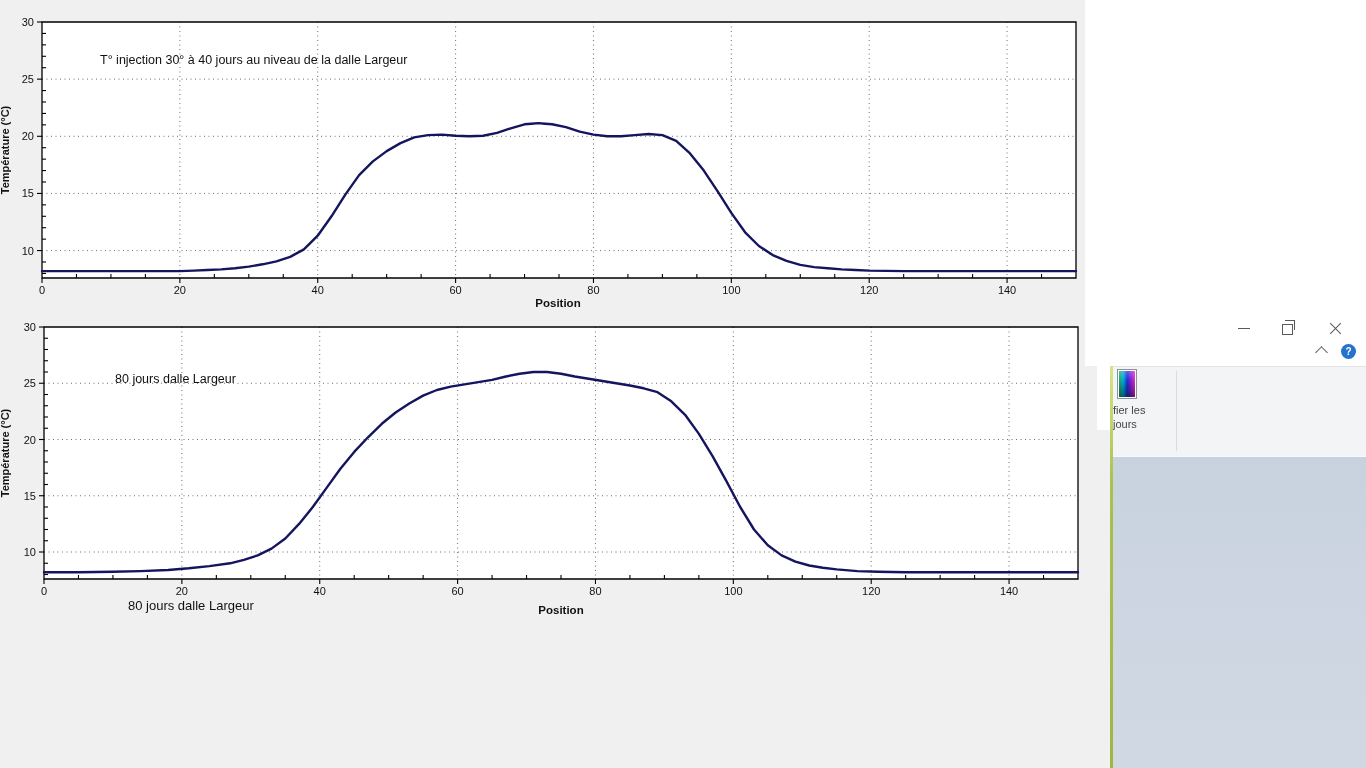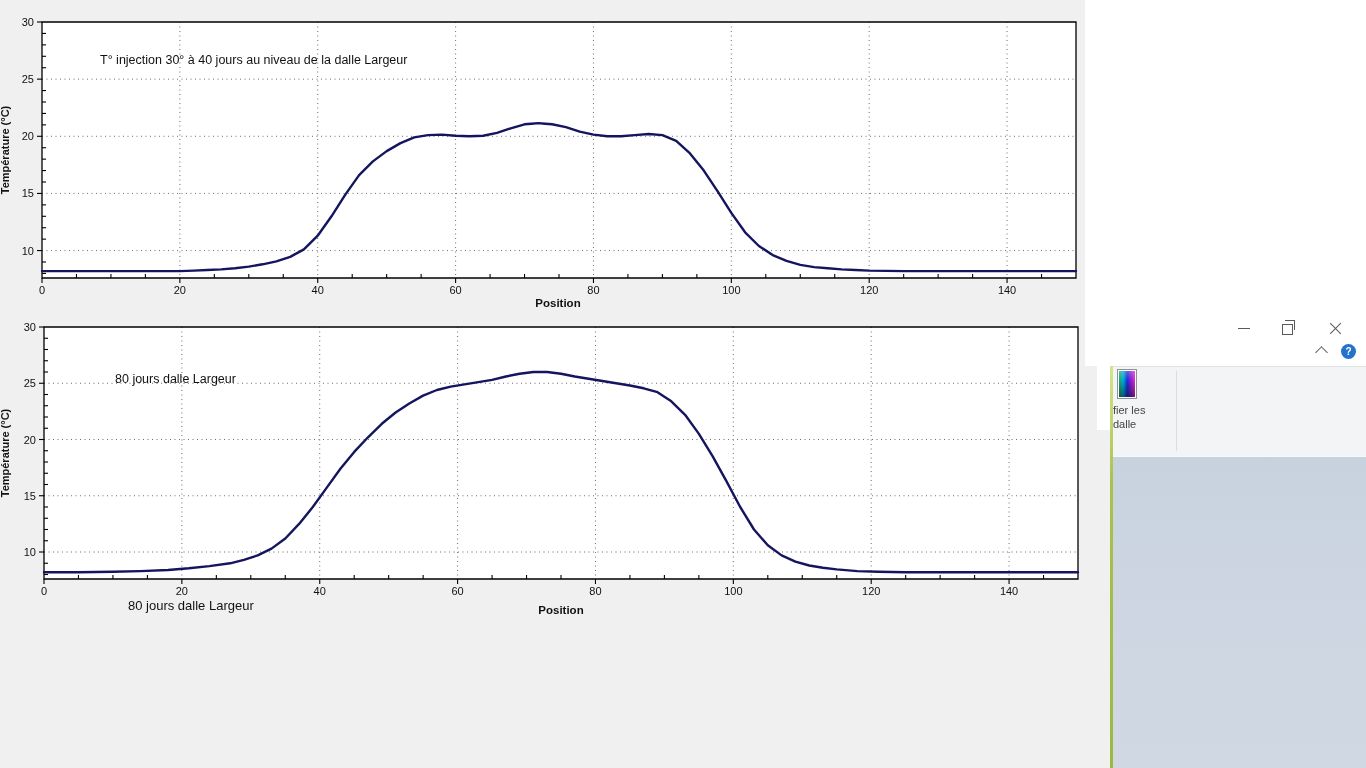--- a/index.html
+++ b/index.html
@@ -299,16 +299,16 @@
 <div class="abs" id="help-btn">
   <span>?</span>
 </div>
 
 <div class="abs" id="ribbon"></div>
 <div class="abs" id="spectrum-icon">
   <div class="grad"></div>
 </div>
 <div class="abs" id="ribbon-label">
   <div>fier les</div>
-  <div>dalle</div>
+  <div>jours</div>
 </div>
 <div class="abs" id="ribbon-sep"></div>
 <div class="abs" id="blue-panel"></div>
 
 </body></html>

